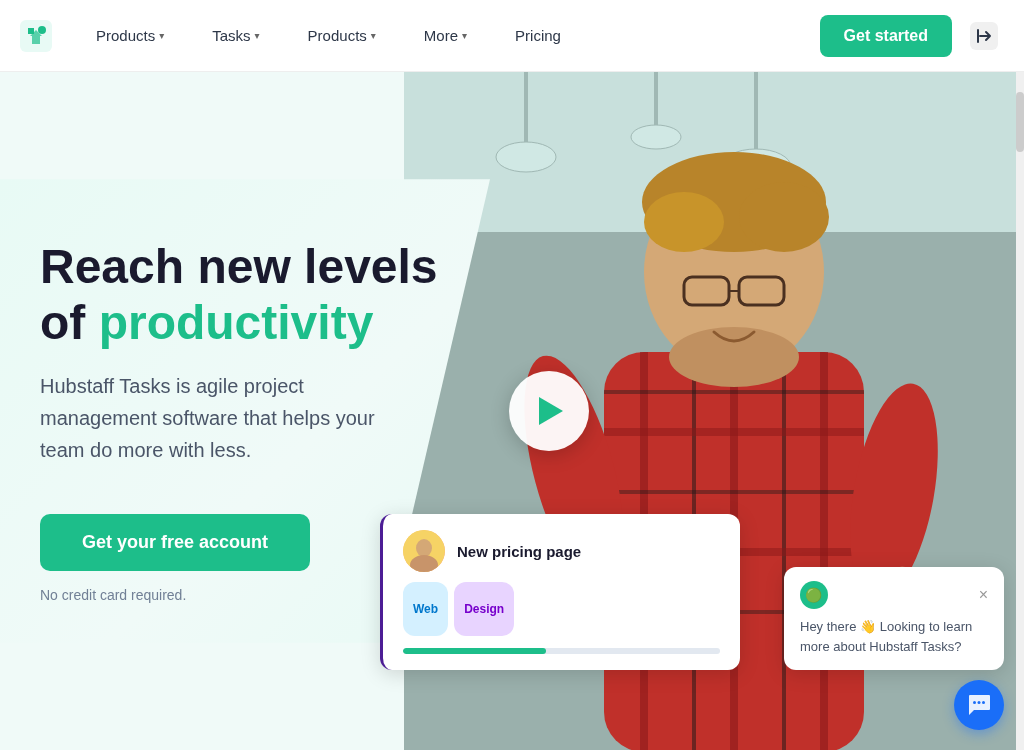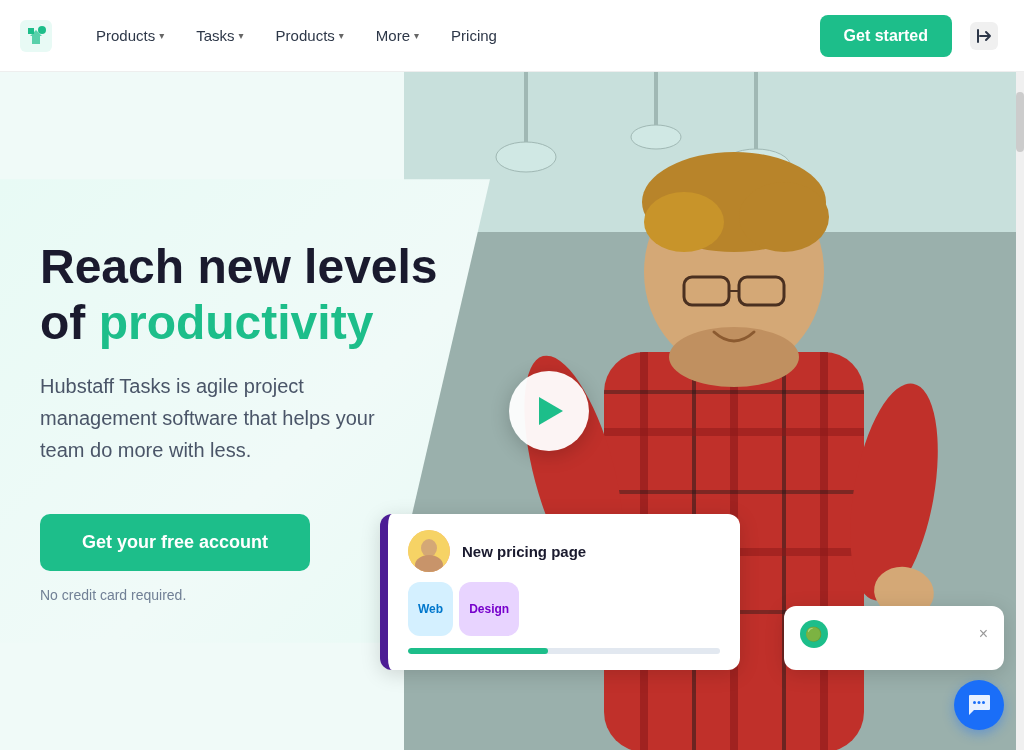--- a/index.html
+++ b/index.html
@@ -30,21 +30,21 @@
       font-size: 20px;
       font-weight: 700;
       color: #1a1a2e;
     }
     .logo-text span {
       font-weight: 400;
     }
     .nav-links {
       display: flex;
       align-items: center;
-      gap: 4px;
+      gap: 20px;
       flex: 1;
     }
     .nav-item {
       display: flex;
       align-items: center;
       gap: 4px;
       padding: 8px 14px;
       font-size: 15px;
       color: #2d3748;
       font-weight: 500;
@@ -218,21 +218,21 @@
     .task-card {
       position: absolute;
       bottom: 80px;
       left: 380px;
       width: 360px;
       background: #fff;
       border-radius: 12px;
       padding: 16px 20px;
       box-shadow: 0 4px 20px rgba(0,0,0,0.15);
       z-index: 10;
-      border-left: 8px solid #4c1d95;
+      border-left: 3px solid #4c1d95;
     }
     .task-card-header {
       display: flex;
       align-items: center;
       gap: 12px;
       margin-bottom: 10px;
     }
     .task-avatar {
       width: 42px;
       height: 42px;
@@ -498,20 +498,21 @@
     <div class="task-progress">
       <div class="task-progress-bar"></div>
     </div>
   </div>
 
   <div class="chat-bubble">
     <div class="chat-bubble-header">
       <div class="hubstaff-logo-small">🟢</div>
       <span class="chat-close">×</span>
     </div>
+    <p class="chat-text">Hey there 👋 Looking to learn more about Hubstaff Tasks?</p>
   </div>
 
   <div class="chat-widget-btn">
     <svg width="26" height="26" viewBox="0 0 26 26" fill="none" xmlns="http://www.w3.org/2000/svg">
       <path d="M3 3 H23 Q24 3 24 4 V17 Q24 18 23 18 H8 L3 23 V4 Q3 3 4 3 Z" fill="white" opacity="0.9"></path>
       <circle cx="8.5" cy="10.5" r="1.5" fill="#1a6ef8"></circle>
       <circle cx="13" cy="10.5" r="1.5" fill="#1a6ef8"></circle>
       <circle cx="17.5" cy="10.5" r="1.5" fill="#1a6ef8"></circle>
     </svg>
   </div>

